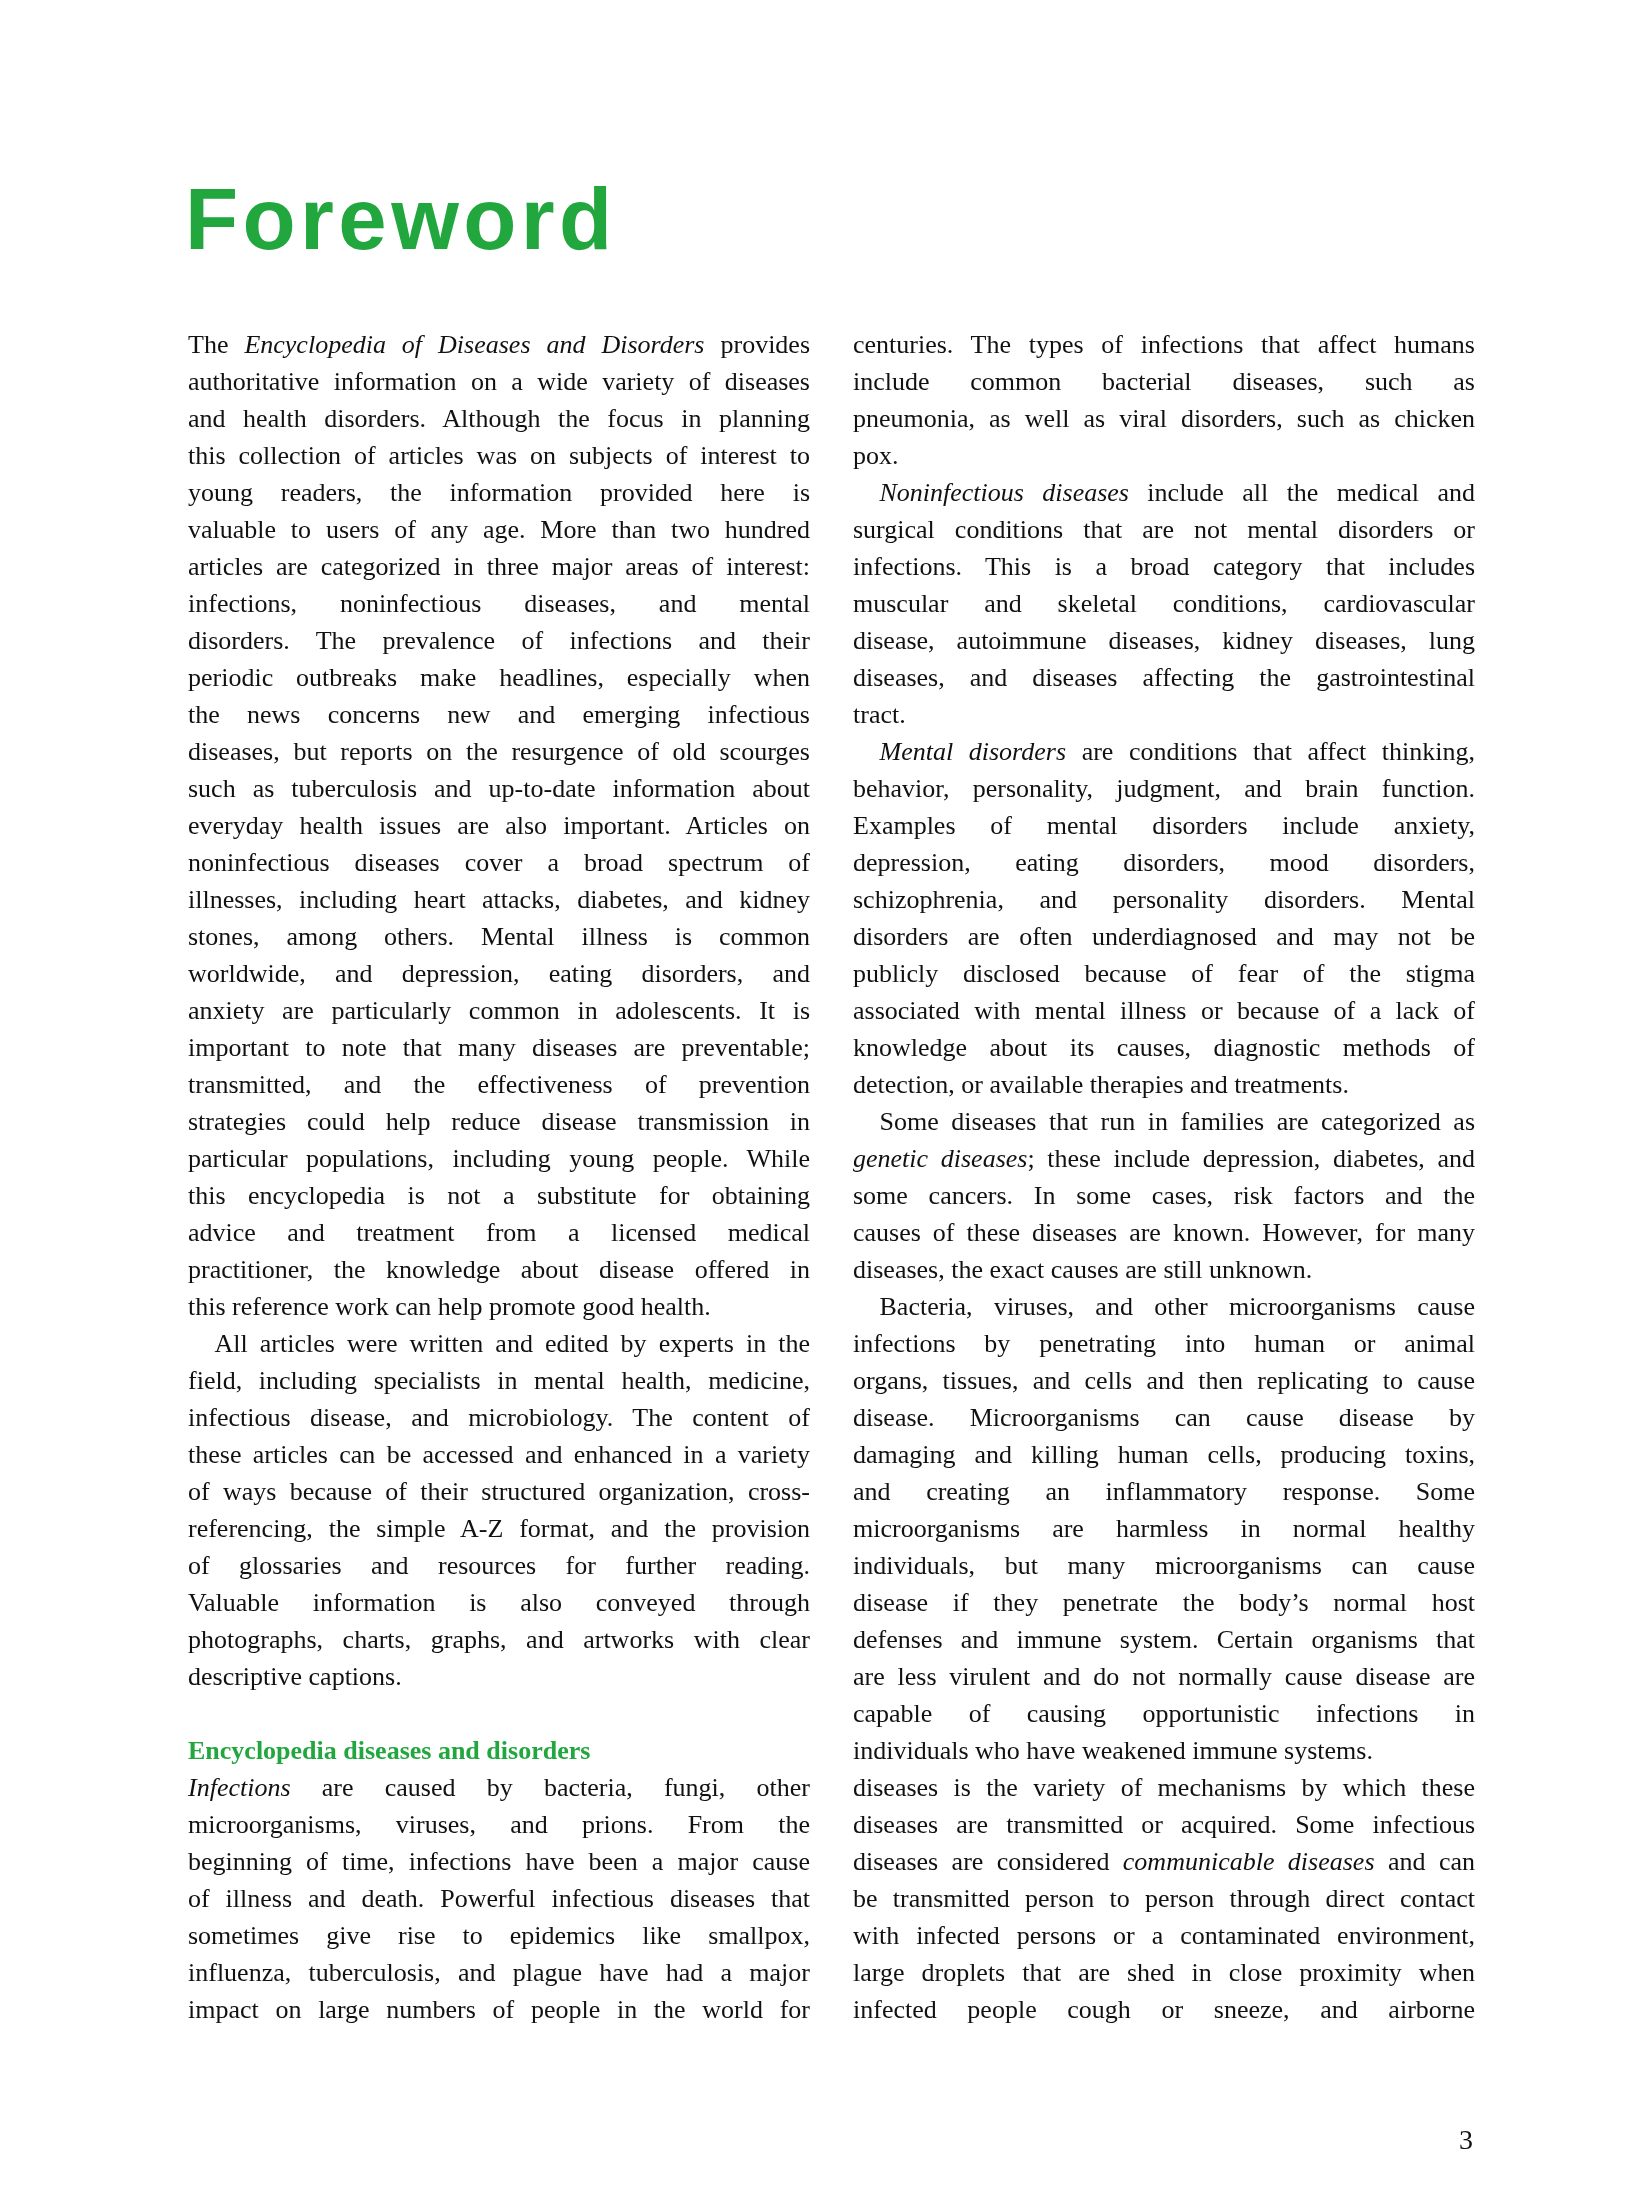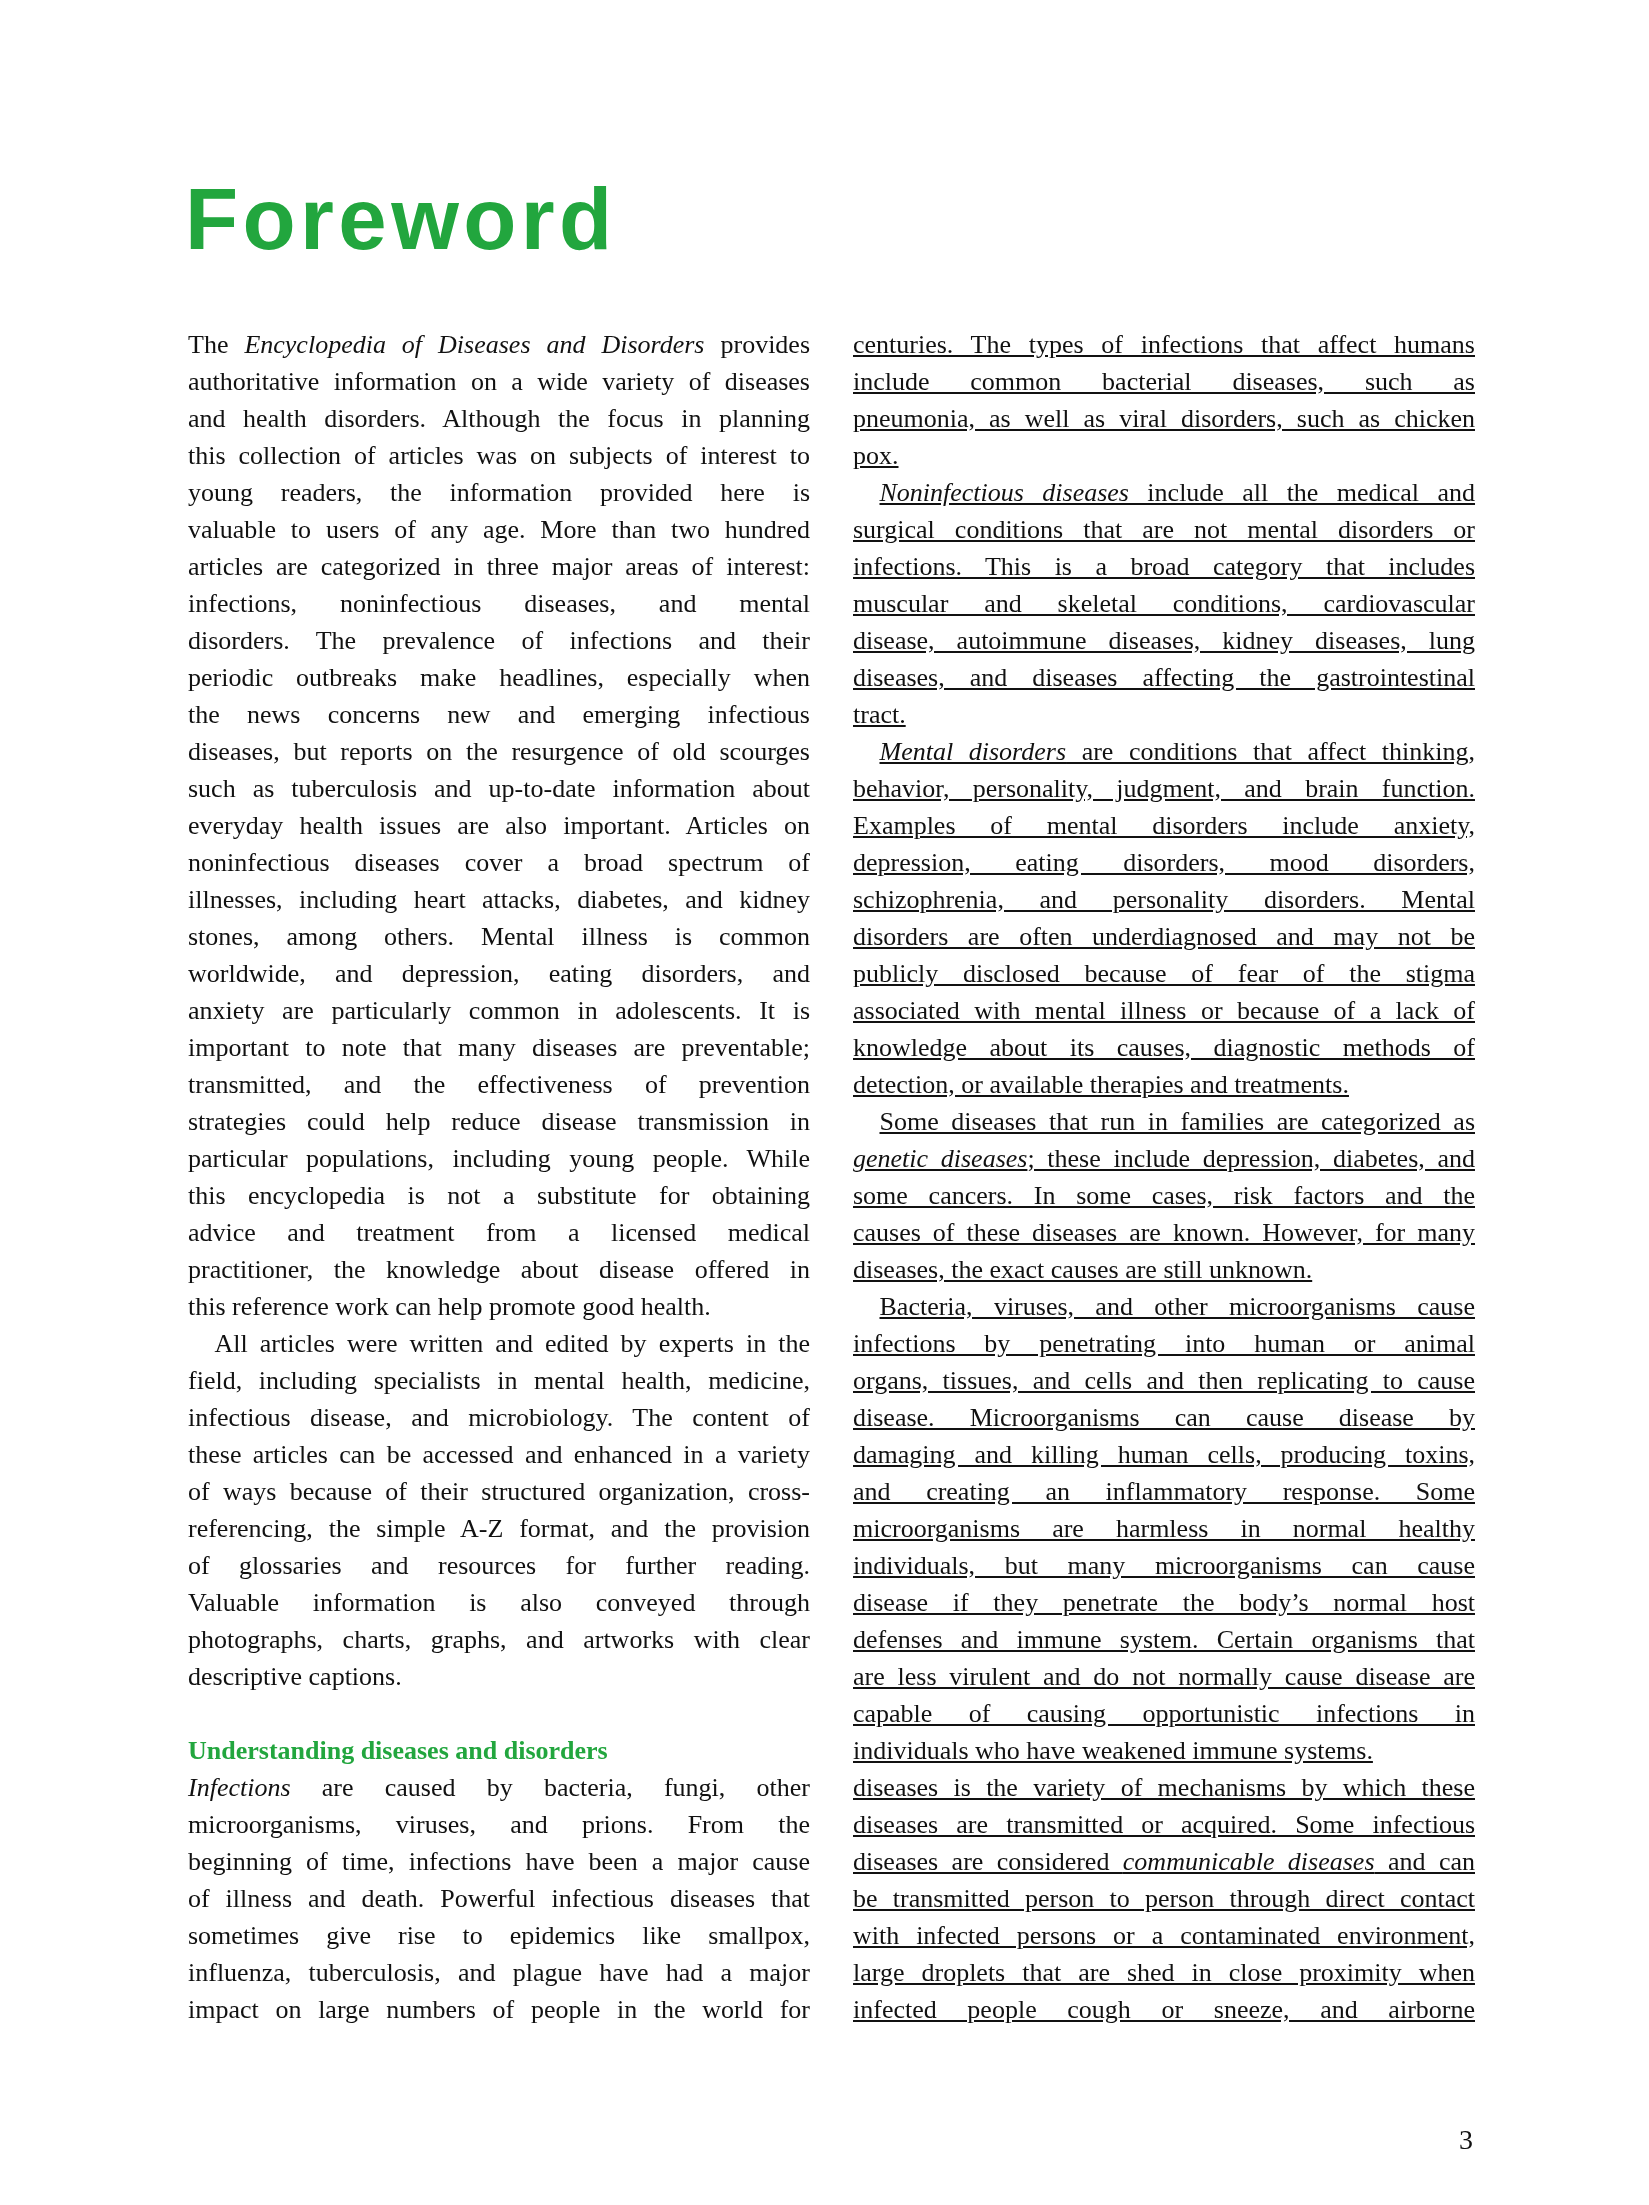--- a/index.html
+++ b/index.html
@@ -10,21 +10,21 @@
     font-family: "Liberation Sans", "DejaVu Sans", sans-serif;
     font-weight: bold; font-size: 87px; line-height: 103px;
     color: #22a63e; letter-spacing: 4.4px; margin: 14px;
   }
   .column {
     position: absolute; top: 326px; width: 622px;
     font-family: "Liberation Serif", "DejaVu Serif", serif;
     font-size: 26px; line-height: 37px; color: #111;
   }
   .col-left { left: 188px; }
-  .col-right { left: 853px; text-decoration: underline; }
+  .col-right { left: 853px; }
   .line {
     display: block; height: 37px; white-space: nowrap; overflow: visible;
     text-align: justify; text-align-last: justify;
   }
   .line.last { text-align: center; text-align-last: left; }
   .line.indent { text-indent: 26.5px; }
   .line.blank { height: 37px; }
   .line.heading {
     color: #22a63e; font-weight: bold; text-align: left; text-align-last: left;
   }
@@ -73,21 +73,21 @@
       <div class="line"><span>field, including specialists in mental health, medicine,</span></div>
       <div class="line"><span>infectious disease, and microbiology. The content of</span></div>
       <div class="line"><span>these articles can be accessed and enhanced in a variety</span></div>
       <div class="line"><span>of ways because of their structured organization, cross-</span></div>
       <div class="line"><span>referencing, the simple A-Z format, and the provision</span></div>
       <div class="line"><span>of glossaries and resources for further reading.</span></div>
       <div class="line"><span>Valuable information is also conveyed through</span></div>
       <div class="line"><span>photographs, charts, graphs, and artworks with clear</span></div>
       <div class="line last"><span>descriptive captions.</span></div>
       <div class="line blank"></div>
-      <div class="line heading"><span>Understanding diseases and disorders</span></div>
+      <div class="line heading"><span>Encyclopedia diseases and disorders</span></div>
       <div class="line"><span class="it">Infections</span><span> are caused by bacteria, fungi, other</span></div>
       <div class="line"><span>microorganisms, viruses, and prions. From the</span></div>
       <div class="line"><span>beginning of time, infections have been a major cause</span></div>
       <div class="line"><span>of illness and death. Powerful infectious diseases that</span></div>
       <div class="line"><span>sometimes give rise to epidemics like smallpox,</span></div>
       <div class="line"><span>influenza, tuberculosis, and plague have had a major</span></div>
       <div class="line"><span>impact on large numbers of people in the world for</span></div>
     </div>
   <div class="column col-right">
       <div class="line"><span>centuries. The types of infections that affect humans</span></div>

